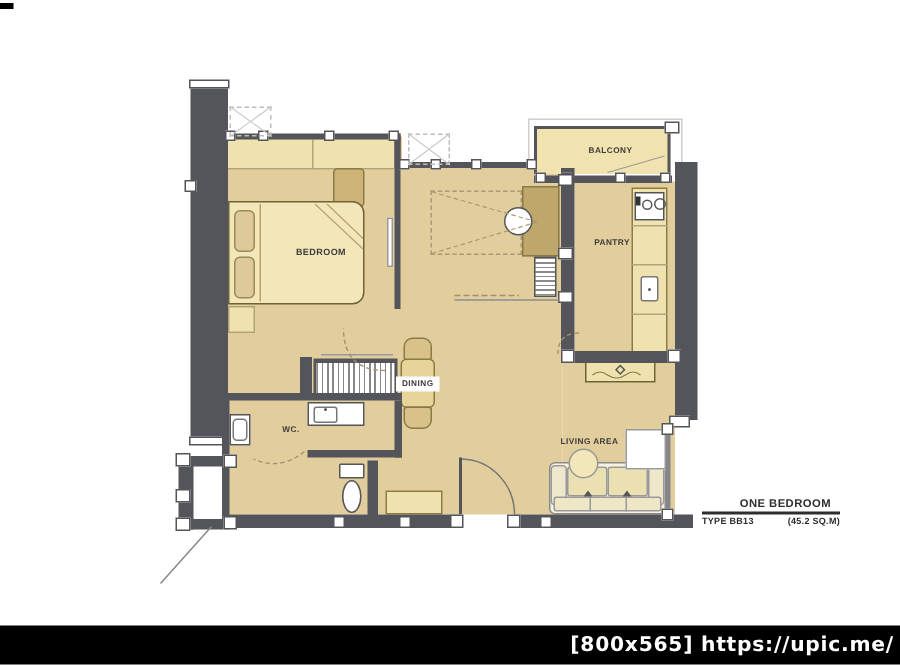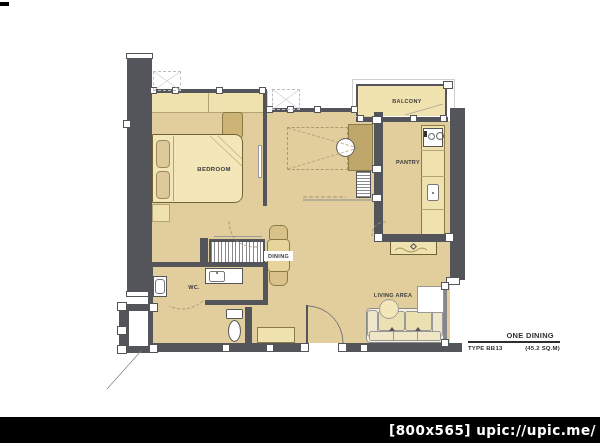--- a/index.html
+++ b/index.html
@@ -204,23 +204,23 @@
   <line x1="218" y1="136" x2="242" y2="159" stroke="#b5a470" stroke-width="0.8"></line>
 
   <line x1="405" y1="115" x2="443" y2="104" stroke="#9a9a9a" stroke-width="0.7"></line>
 
   <path d="M395,250 q5,-4 10,0 q6,4 12,0 q5,-4 10,0" fill="none" stroke="#8a7a45" stroke-width="0.8"></path>
 
   <line x1="141" y1="351" x2="107" y2="389" stroke="#888" stroke-width="1"></line>
 </svg>
 
 <div id="titleblock">
-  <div class="t1">ONE DINING</div>
+  <div class="t1">ONE BEDROOM</div>
   <div class="rule"></div>
   <div class="t2">
     <span>TYPE BB13</span>
     <span>(45.2 SQ.M)</span>
   </div>
 </div>
 
 <div id="footer">
-  <span>[800x565] upic://upic.me/</span>
+  <span>[800x565] https://upic.me/</span>
 </div>
 
 </body></html>

